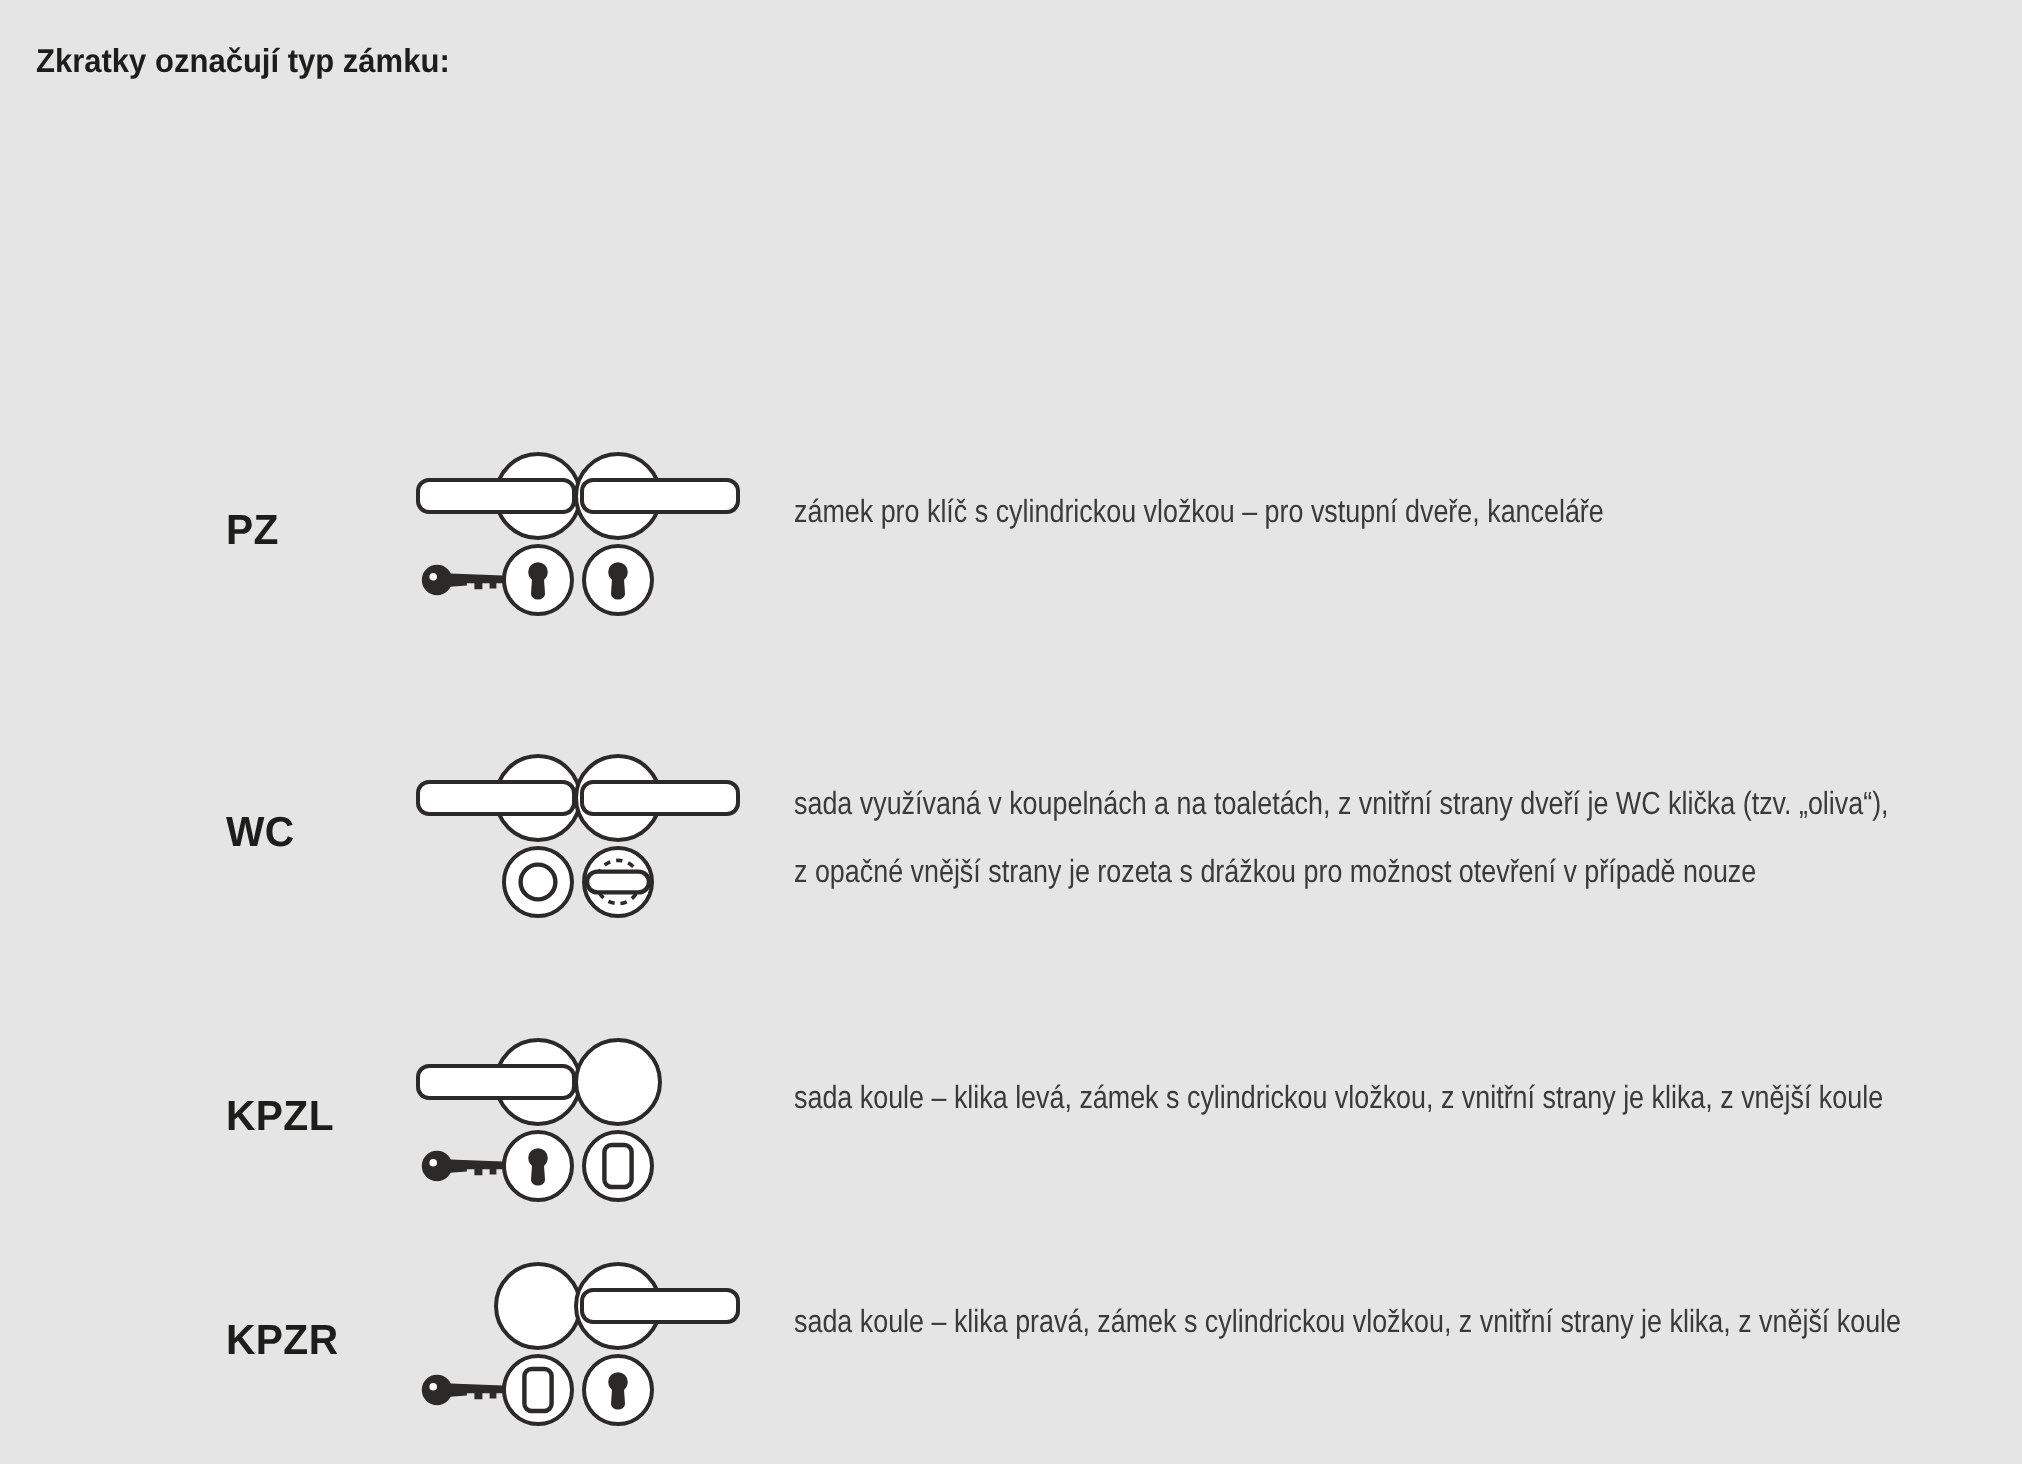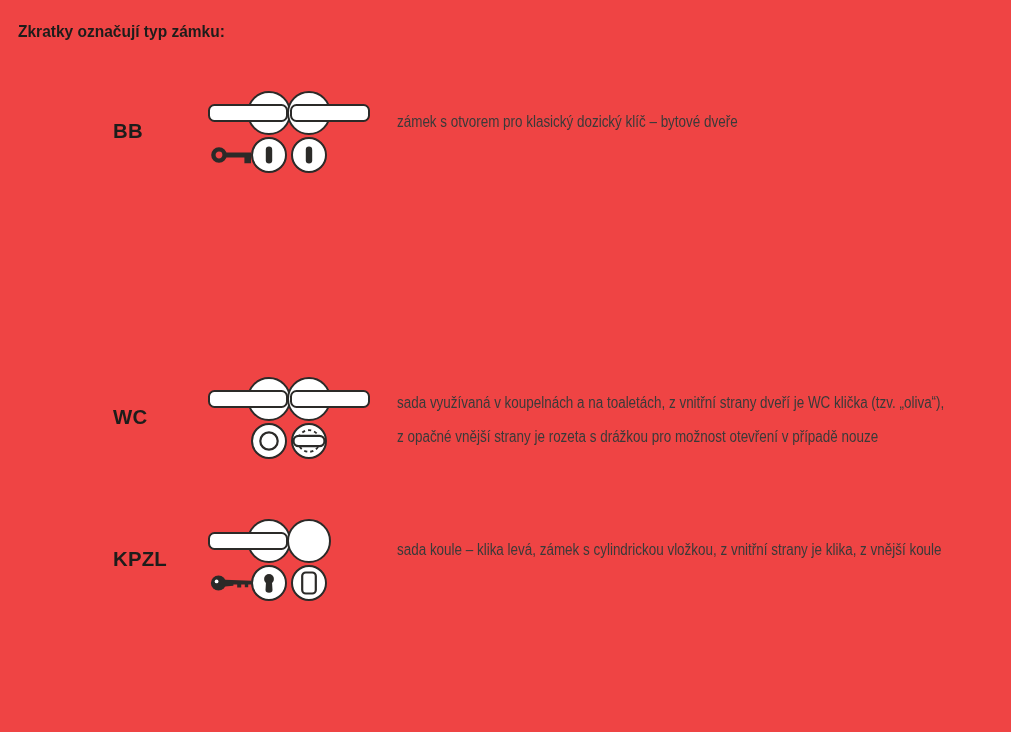--- a/index.html
+++ b/index.html
@@ -4,21 +4,21 @@
 <style>
   :root{
     --line:#2b2a28;
     --heading:#1d1d1b;
     --text:#3a3a39;
   }
   html,body{margin:0;padding:0;background:#fff;}
   .page{
     position:relative;
     width:1011px;height:732px;
-    background:#ef4444;
+    background:#e5e5e5;
     font-family:"Liberation Sans",sans-serif;
     overflow:hidden;
   }
   .title{
     position:absolute;left:18px;top:22px;
     font-size:16.5px;font-weight:bold;color:var(--heading);
     transform:scaleX(0.94);transform-origin:left top;
     white-space:nowrap;
   }
   .row{position:absolute;left:0;width:100%;height:90px;}
@@ -97,34 +97,34 @@
       <circle cx="5.6" cy="-1.6" r="1.9" fill="#ffffff"></circle>
       <path d="M 14 -3.2 L 40.5 -2.2 L 40.5 1.6 L 37.2 1.6 L 37.2 4.2 L 33.8 4.2 L 33.8 1.6 L 30.2 1.6 L 30.2 4.6 L 26.2 4.6 L 26.2 1.6 L 22.4 1.6 L 22.4 2.8 L 14 3.4 Z" class="fl"></path>
     </g>
   </defs>
 </svg>
 
 <div class="page">
 
   <div class="title">Zkratky označují typ zámku:</div>
 
-  <div class="row row-bb">
-    <div class="code">BB</div>
+
+  <div class="row row-pz">
+    <div class="code">PZ</div>
     <svg class="icons" width="170" height="88" viewBox="0 0 170 88">
       <use href="#handle-left" x="4" y="23"></use>
       <use href="#handle-right" x="86" y="23"></use>
-      <use href="#key-classic" x="8" y="65"></use>
-      <use href="#ros-bb" x="64" y="65"></use>
-      <use href="#ros-bb" x="104" y="65"></use>
+      <use href="#key-modern" x="6" y="65"></use>
+      <use href="#ros-pz" x="64" y="65"></use>
+      <use href="#ros-pz" x="104" y="65"></use>
     </svg>
     <div class="desc">
-      <div>zámek s otvorem pro klasický dozický klíč – bytové dveře</div>
+      <div>zámek pro klíč s cylindrickou vložkou – pro vstupní dveře, kanceláře</div>
     </div>
   </div>
-
 
   <div class="row row-wc">
     <div class="code">WC</div>
     <svg class="icons" width="170" height="88" viewBox="0 0 170 88">
       <use href="#handle-left" x="4" y="23"></use>
       <use href="#handle-right" x="86" y="23"></use>
       <use href="#ros-groove" x="64" y="65"></use>
       <use href="#ros-oliva" x="104" y="65"></use>
     </svg>
     <div class="desc desc-2">
@@ -140,14 +140,27 @@
       <use href="#knob" x="104" y="23"></use>
       <use href="#key-modern" x="6" y="65"></use>
       <use href="#ros-pz" x="64" y="65"></use>
       <use href="#ros-cyl" x="104" y="65"></use>
     </svg>
     <div class="desc">
       <div>sada koule – klika levá, zámek s cylindrickou vložkou, z vnitřní strany je klika, z vnější koule</div>
     </div>
   </div>
 
+  <div class="row row-kpzr">
+    <div class="code">KPZR</div>
+    <svg class="icons" width="170" height="88" viewBox="0 0 170 88">
+      <use href="#knob" x="64" y="23"></use>
+      <use href="#handle-right" x="86" y="23"></use>
+      <use href="#key-modern" x="6" y="65"></use>
+      <use href="#ros-cyl" x="64" y="65"></use>
+      <use href="#ros-pz" x="104" y="65"></use>
+    </svg>
+    <div class="desc">
+      <div>sada koule – klika pravá, zámek s cylindrickou vložkou, z vnitřní strany je klika, z vnější koule</div>
+    </div>
+  </div>
 
 </div>
 
 </body></html>

